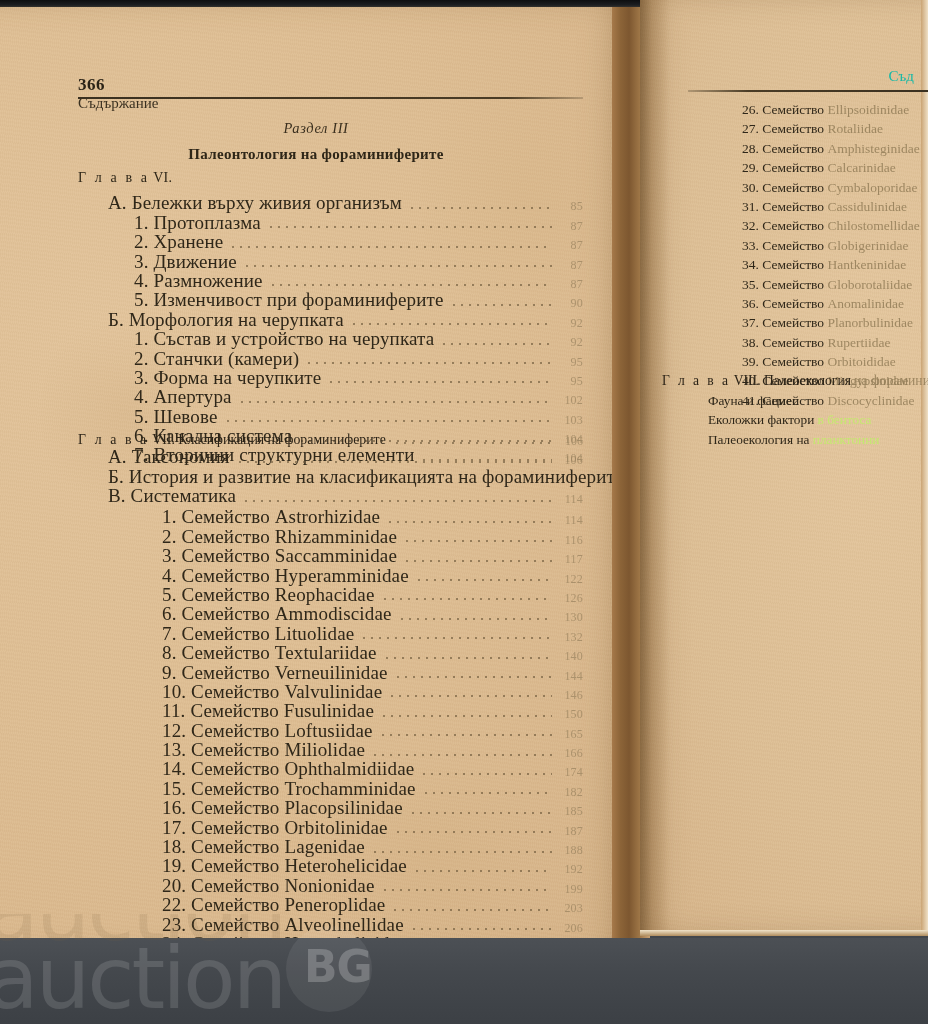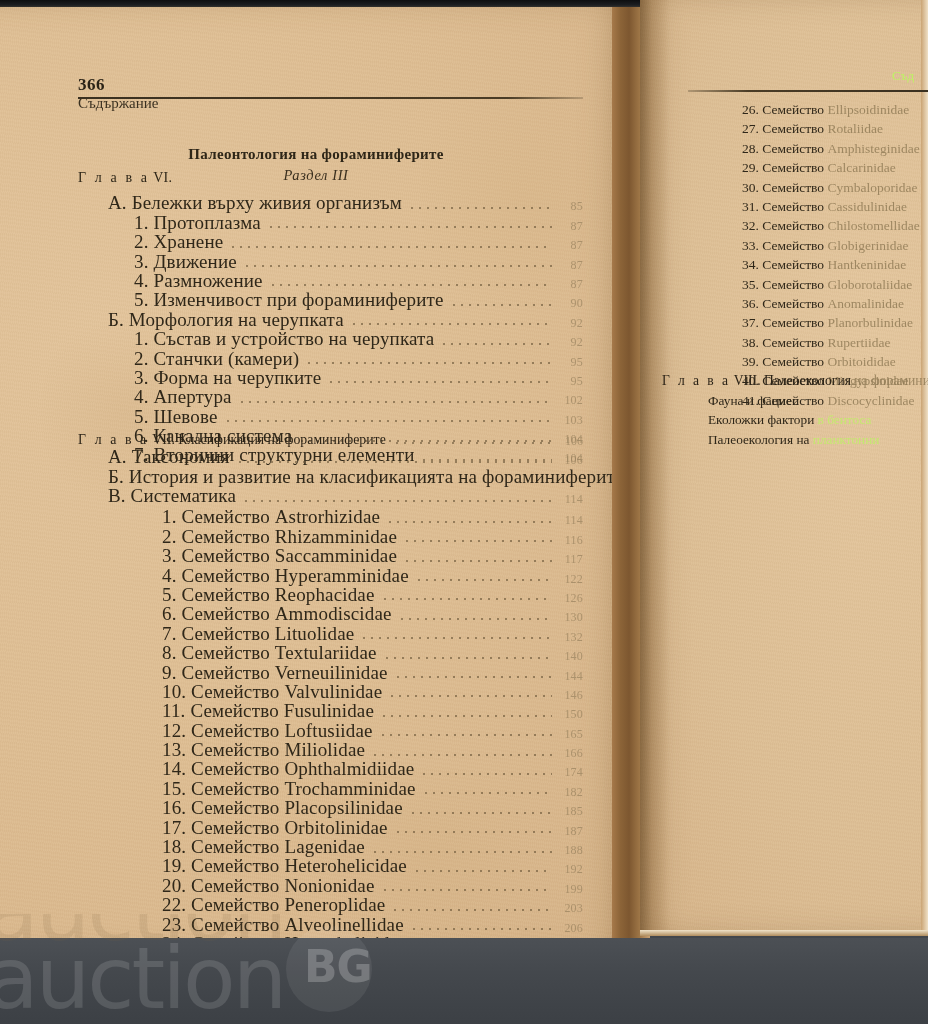--- a/index.html
+++ b/index.html
@@ -61,21 +61,21 @@
   .page-bottom-edge.r{left:640px;top:930px;width:288px;}
 
   
   .pg{position:absolute;flex-direction:column;}
   #head-row{left:78px;top:68px;width:505px;display:flex;align-items:baseline;}
   #folio{font-size:17px;font-weight:700;color:#2b2317;letter-spacing:.5px;}
   #running-head{flex:1;text-align:center;font-size:15px;color:#3a3020;margin-left:-34px;}
   #rule{position:absolute;left:78px;top:90px;width:505px;height:2px;
     background:linear-gradient(90deg,#3a3020,#4a3c26 85%,rgba(74,60,38,.25));}
 
-  #section-label{left:0;top:112px;width:632px;text-align:center;margin-top:47px;}
+  #section-label{left:0;top:112px;width:632px;text-align:center;}
   #section-label i{font-size:14.5px;color:#3a2f1e;letter-spacing:.6px;}
   #section-title{left:0;top:139px;width:632px;text-align:center;
     font-size:15px;font-weight:700;color:#2e2618;letter-spacing:.3px;}
 
   .chapline{font-size:14px;color:#2e2618;letter-spacing:.2px;}
   .chapline .sp{letter-spacing:2.6px;}
 
   
   .toc{position:absolute;left:78px;width:505px;}
   .row{display:flex;align-items:flex-end;line-height:1;height:19.4px;}
@@ -94,21 +94,21 @@
   .chaprow .lbl{white-space:nowrap;font-size:13.8px;color:#2b2317;font-weight:400;}
   .chaprow .sp{letter-spacing:2.6px;}
   .chaprow .dots{flex:1;margin:0 5px 3.5px 7px;height:2px;
      background-image:radial-gradient(circle, #6a5638 0.9px, rgba(0,0,0,0) 1.1px);
      background-size:8px 2px;background-repeat:repeat-x;opacity:.6;}
   .chaprow .pn{width:26px;text-align:right;font-size:12px;color:#9a835f;opacity:.72;}
 
   .lat{font-family:Liberation Serif, serif;}
 
   
-  #r-head{position:absolute;right:14px;top:68px;font-size:13px;color:#bef264;margin-left:30px;}
+  #r-head{position:absolute;right:14px;top:68px;font-size:15px;color:#14b8a6;margin-left:30px;}
   #r-rule{position:absolute;left:688px;top:90px;width:240px;height:2px;
      background:linear-gradient(90deg,rgba(74,60,38,.3),#4a3c26 25%,#3a3020);}
   .rtoc{position:absolute;left:742px;width:210px;}
   .rrow{height:19.4px;line-height:19.4px;white-space:nowrap;
       font-size:13.5px;color:#2f2719;}
   .rrow .fade{color:#8d7853;opacity:.8;}
   .rchap{height:20px;line-height:20px;white-space:nowrap;font-size:13.6px;color:#2b2317;}
   .rchap .sp{letter-spacing:2.4px;}
   .rsub{height:19.4px;line-height:19.4px;white-space:nowrap;font-size:13.3px;color:#2f2719;}
   .rsub .fade{color:#bef264;opacity:.8;}

